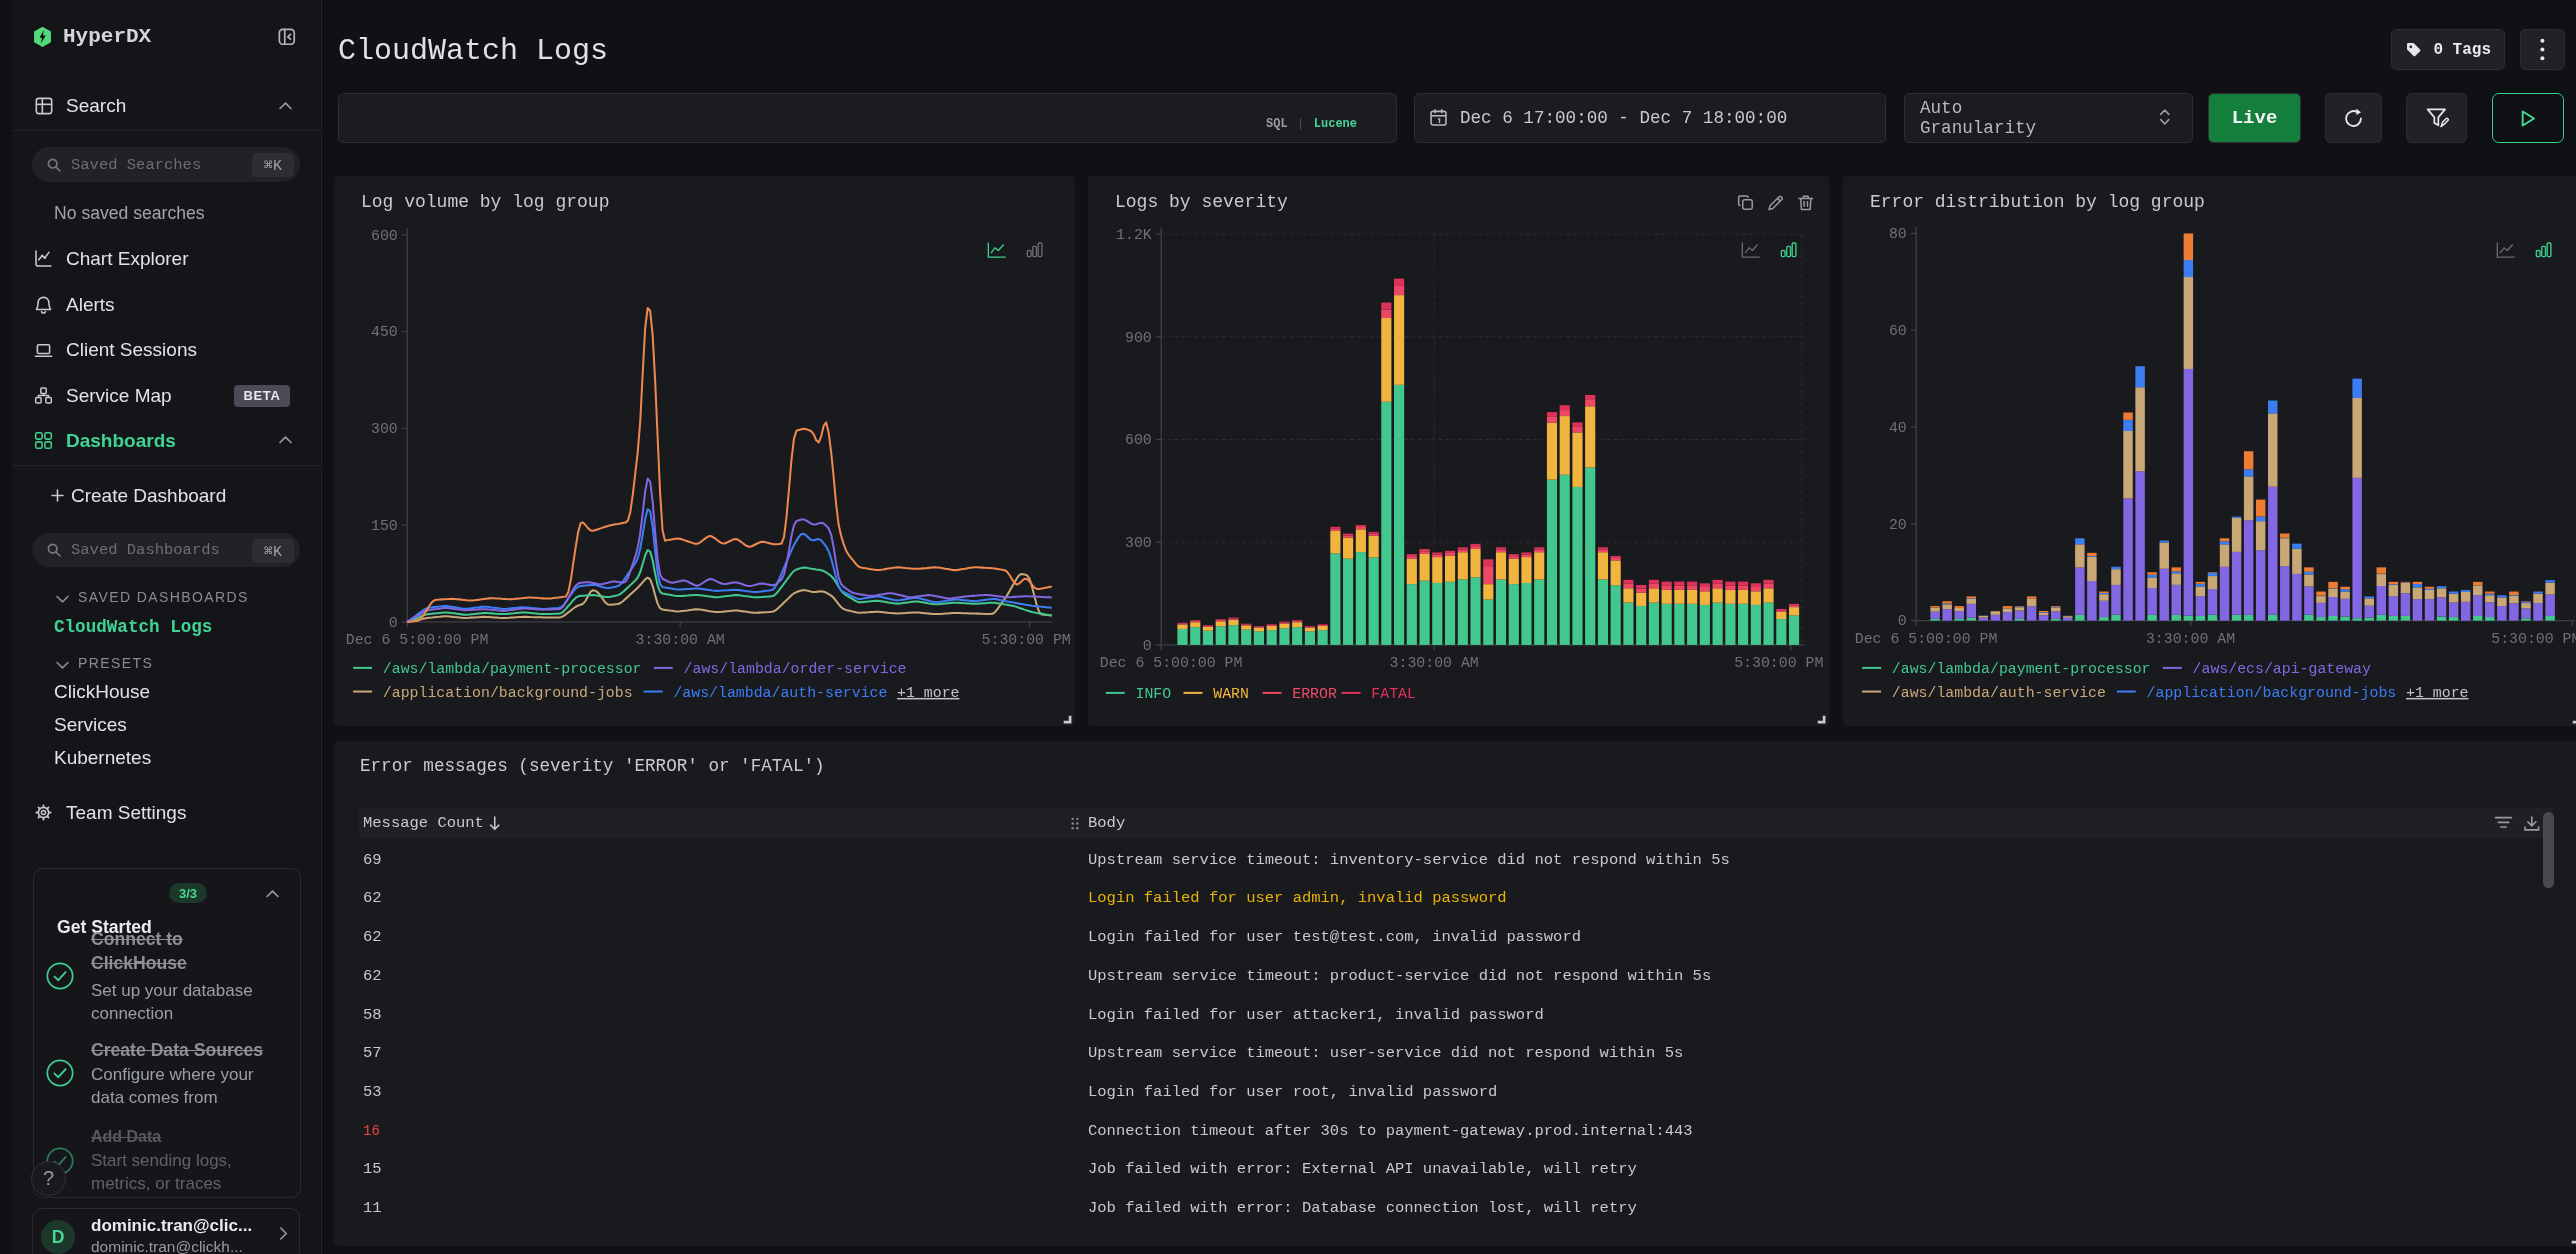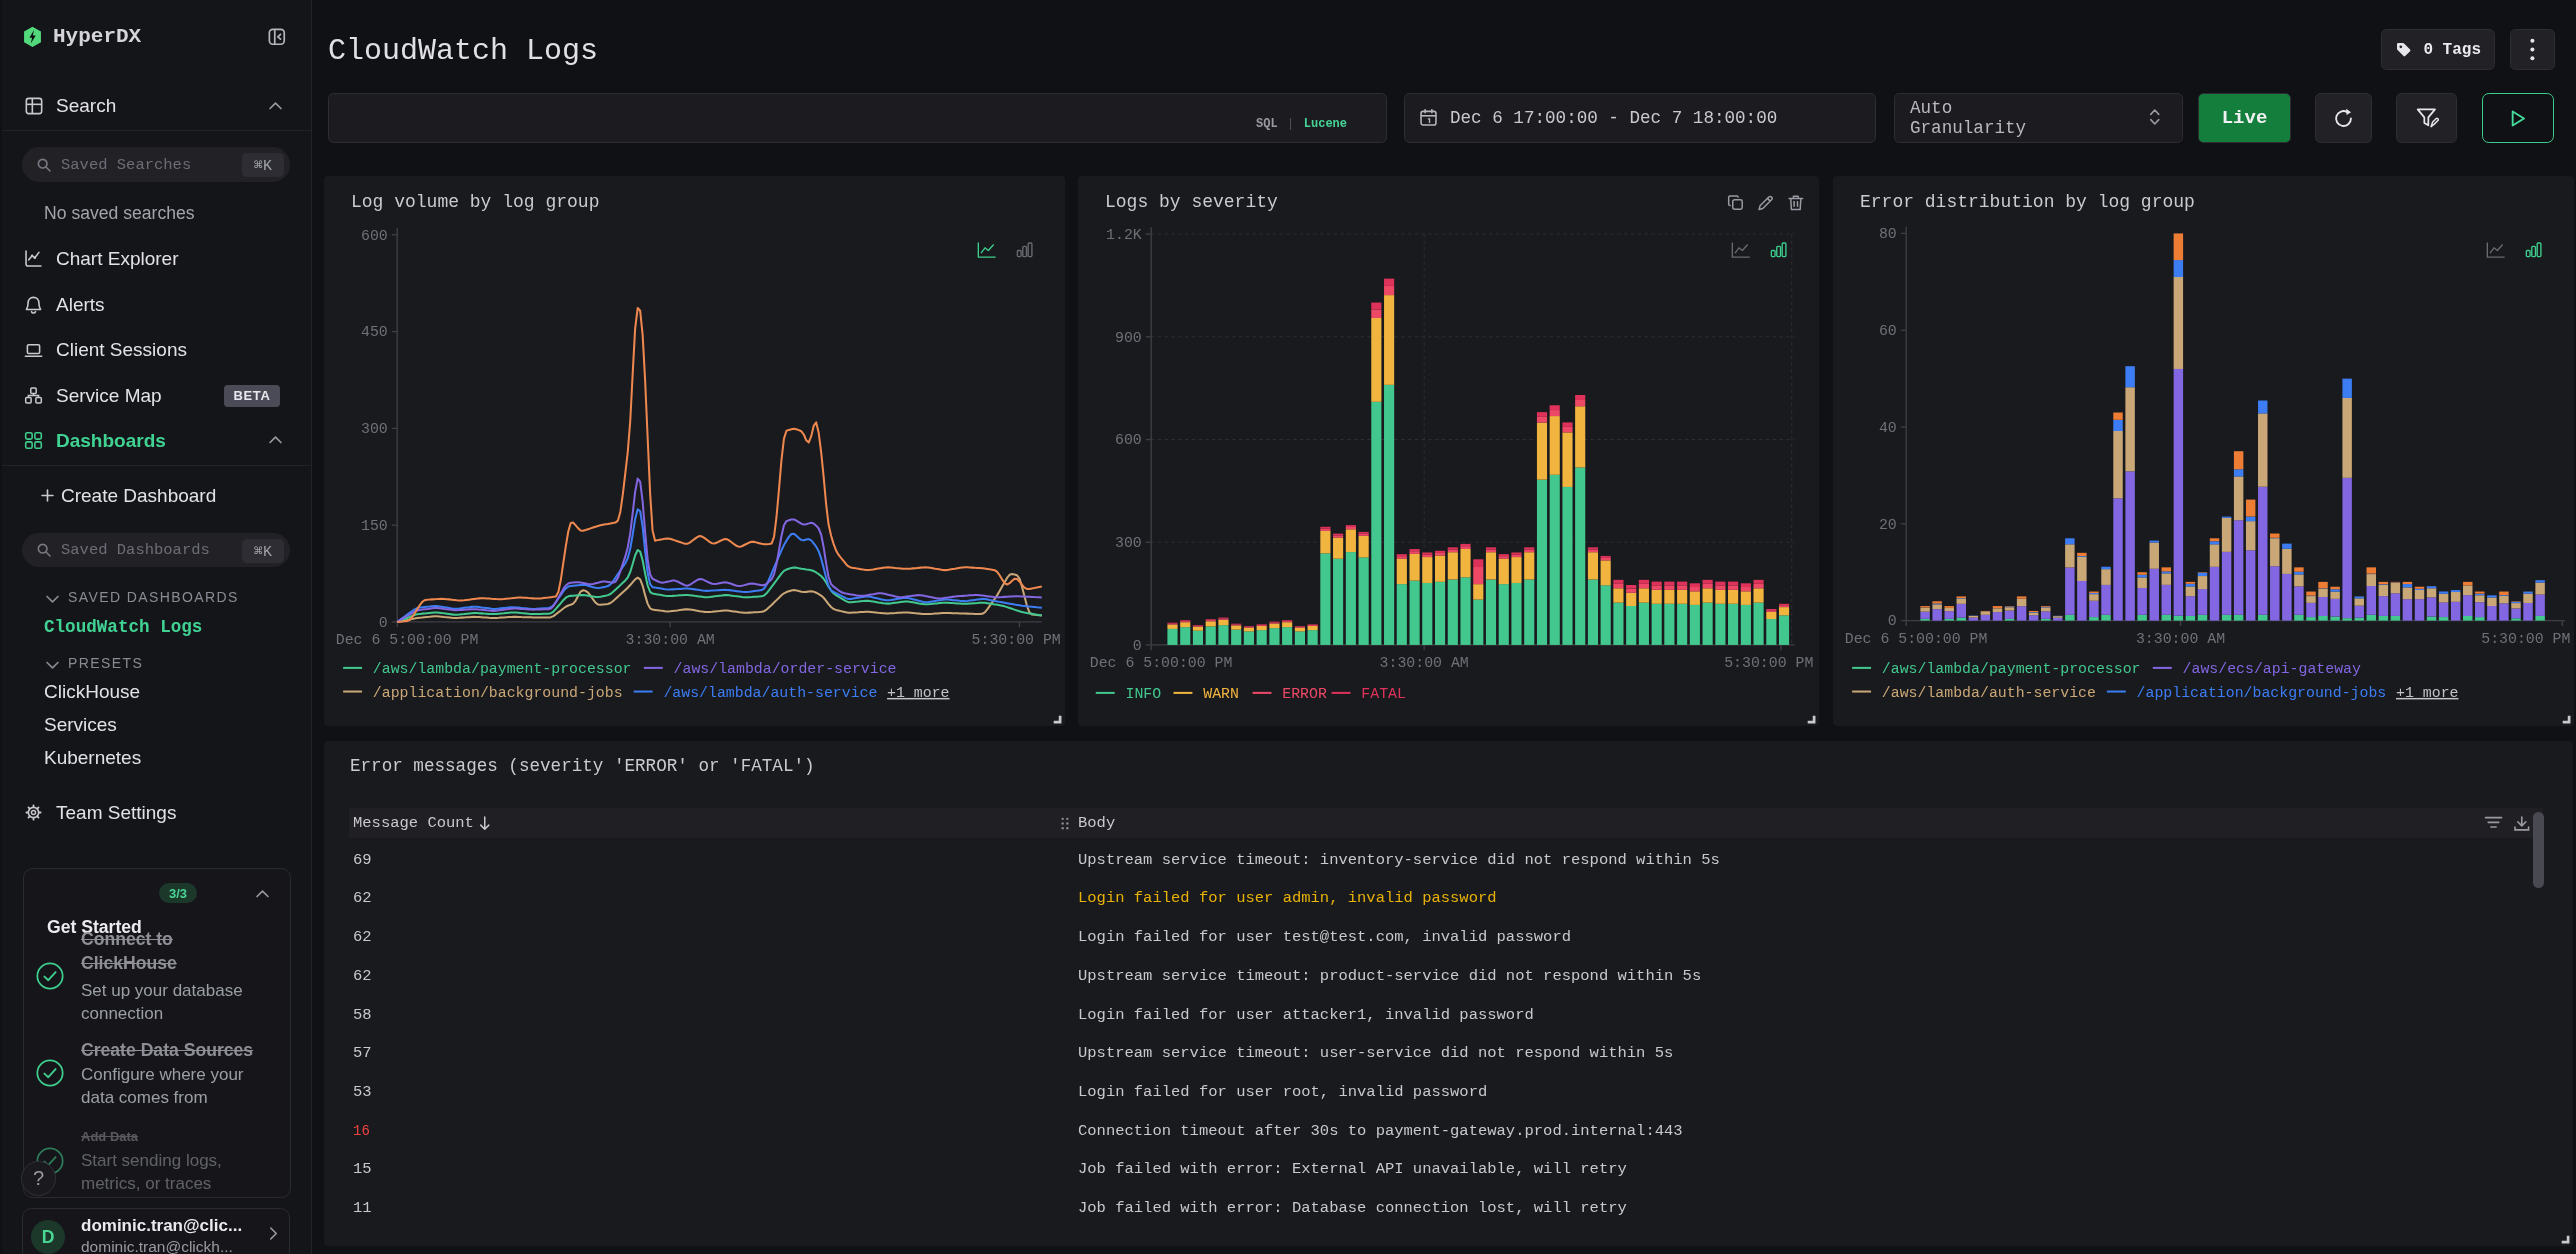--- a/index.html
+++ b/index.html
@@ -1,17 +1,17 @@
 <!DOCTYPE html>
 <html style="font-size:10.8px"><head><meta charset="utf-8"><style>
 *{margin:0;padding:0;box-sizing:border-box;}
 html,body{width:2576px;height:1254px;overflow:hidden;background:#101114;
   font-family:"Liberation Mono",monospace;color:#d4d4d8;}
 .abs{position:absolute;}
-#root{position:absolute;left:2px;top:0;width:2057px;height:1254px;opacity:0.999;}
+#root{position:absolute;left:12px;top:0;width:2057px;height:1254px;opacity:0.999;}
 .sans{font-family:"Liberation Sans",sans-serif;}
 .mono{font-family:"Liberation Mono",monospace;}
 #sbbg{position:absolute;left:0;top:0;width:310px;height:1254px;background:#15161a;border-right:0.7px solid #24252b;}
 #sidebar{position:absolute;left:0;top:0;width:311px;height:1254px;filter:brightness(1.002);}
 .pill{position:absolute;left:20px;width:268px;height:35px;background:#222227;border-radius:17.6px;}
 .kbd{position:absolute;background:#2e2e34;border-radius:4.7px;color:#a3a3ab;font-size:15px;
   font-family:"Liberation Mono",monospace;display:flex;align-items:center;justify-content:center;}
 .panel{position:absolute;background:#1a1b1f;border-radius:4px;filter:brightness(1.002);}
 .topbtn{position:absolute;background:#202025;border:0.7px solid #2e2e34;border-radius:5.4px;display:flex;align-items:center;justify-content:center;}
 .caption{color:#8b8b94;}
@@ -134,21 +134,21 @@
       <div class="abs" style="left:34px;top:1059px;opacity:1.0;"><svg width="28" height="28" viewBox="0 0 42 42" style="">
           <circle cx="21.0" cy="21.0" r="19.0" fill="none" stroke="#3fcf8e" stroke-width="2.6"></circle>
           <path d="M12.6,21.84 L18.48,27.3 L29.4,15.12" fill="none" stroke="#3fcf8e" stroke-width="2.8" stroke-linecap="round" stroke-linejoin="round"></path>
         </svg></div>
       <div class="abs sans" style="left:79px;top:1038px;font-size:17.6px;font-weight:bold;color:#8f8f97;text-decoration:line-through;line-height:24px;opacity:1.0;">Create Data Sources</div>
       <div class="abs sans" style="left:79px;top:1063px;font-size:17px;color:#9ba0a6;line-height:23px;opacity:1.0;">Configure where your<br>data comes from</div>
       <div class="abs" style="left:34px;top:1147px;opacity:0.55;"><svg width="28" height="28" viewBox="0 0 42 42" style="">
           <circle cx="21.0" cy="21.0" r="19.0" fill="none" stroke="#3fcf8e" stroke-width="2.6"></circle>
           <path d="M12.6,21.84 L18.48,27.3 L29.4,15.12" fill="none" stroke="#3fcf8e" stroke-width="2.8" stroke-linecap="round" stroke-linejoin="round"></path>
         </svg></div>
-      <div class="abs sans" style="left:79px;top:1125px;font-size:13px;font-weight:bold;color:#8f8f97;text-decoration:line-through;line-height:24px;opacity:0.55;">Add Data</div>
+      <div class="abs sans" style="left:79px;top:1125px;font-size:16px;font-weight:bold;color:#8f8f97;text-decoration:line-through;line-height:24px;opacity:0.55;">Add Data</div>
       <div class="abs sans" style="left:79px;top:1149px;font-size:17px;color:#9ba0a6;line-height:23px;opacity:0.55;">Start sending logs,<br>metrics, or traces</div>
       <div class="abs" style="left:19px;top:1161px;width:35px;height:35px;background:#1a1a1f;border:0.7px solid #323238;border-radius:50%;display:flex;align-items:center;justify-content:center;">
         <span style="font-family:'Liberation Sans',sans-serif;font-size:20px;color:#9b9ba3;">?</span>
       </div>
       <div class="abs" style="left:20px;top:1208px;width:268px;height:54px;background:#17171b;border:0.7px solid #2b2b31;border-radius:9.5px;"></div>
       <div class="abs sans" style="left:29px;top:1220px;width:34px;height:34px;background:#1d392c;border-radius:50%;display:flex;align-items:center;justify-content:center;font-size:17.6px;font-weight:bold;color:#4ad694;">D</div>
       <div class="abs sans" style="left:79px;top:1216px;height:19px;display:flex;align-items:center;font-size:17px;font-weight:bold;color:#ececf0;">dominic.tran@clic...</div>
       <div class="abs sans" style="left:79px;top:1238px;height:17.6px;display:flex;align-items:center;font-size:15.5px;color:#9b9ba3;">dominic.tran@clickh...</div>
       <div class="abs" style="left:264px;top:1226px;"><svg width="15" height="15" viewBox="0 0 22 22" style="">
           <path d="M7,3 L15,11 L7,19" fill="none" stroke="#9b9ba3" stroke-width="2.4" stroke-linecap="round" stroke-linejoin="round"></path>

